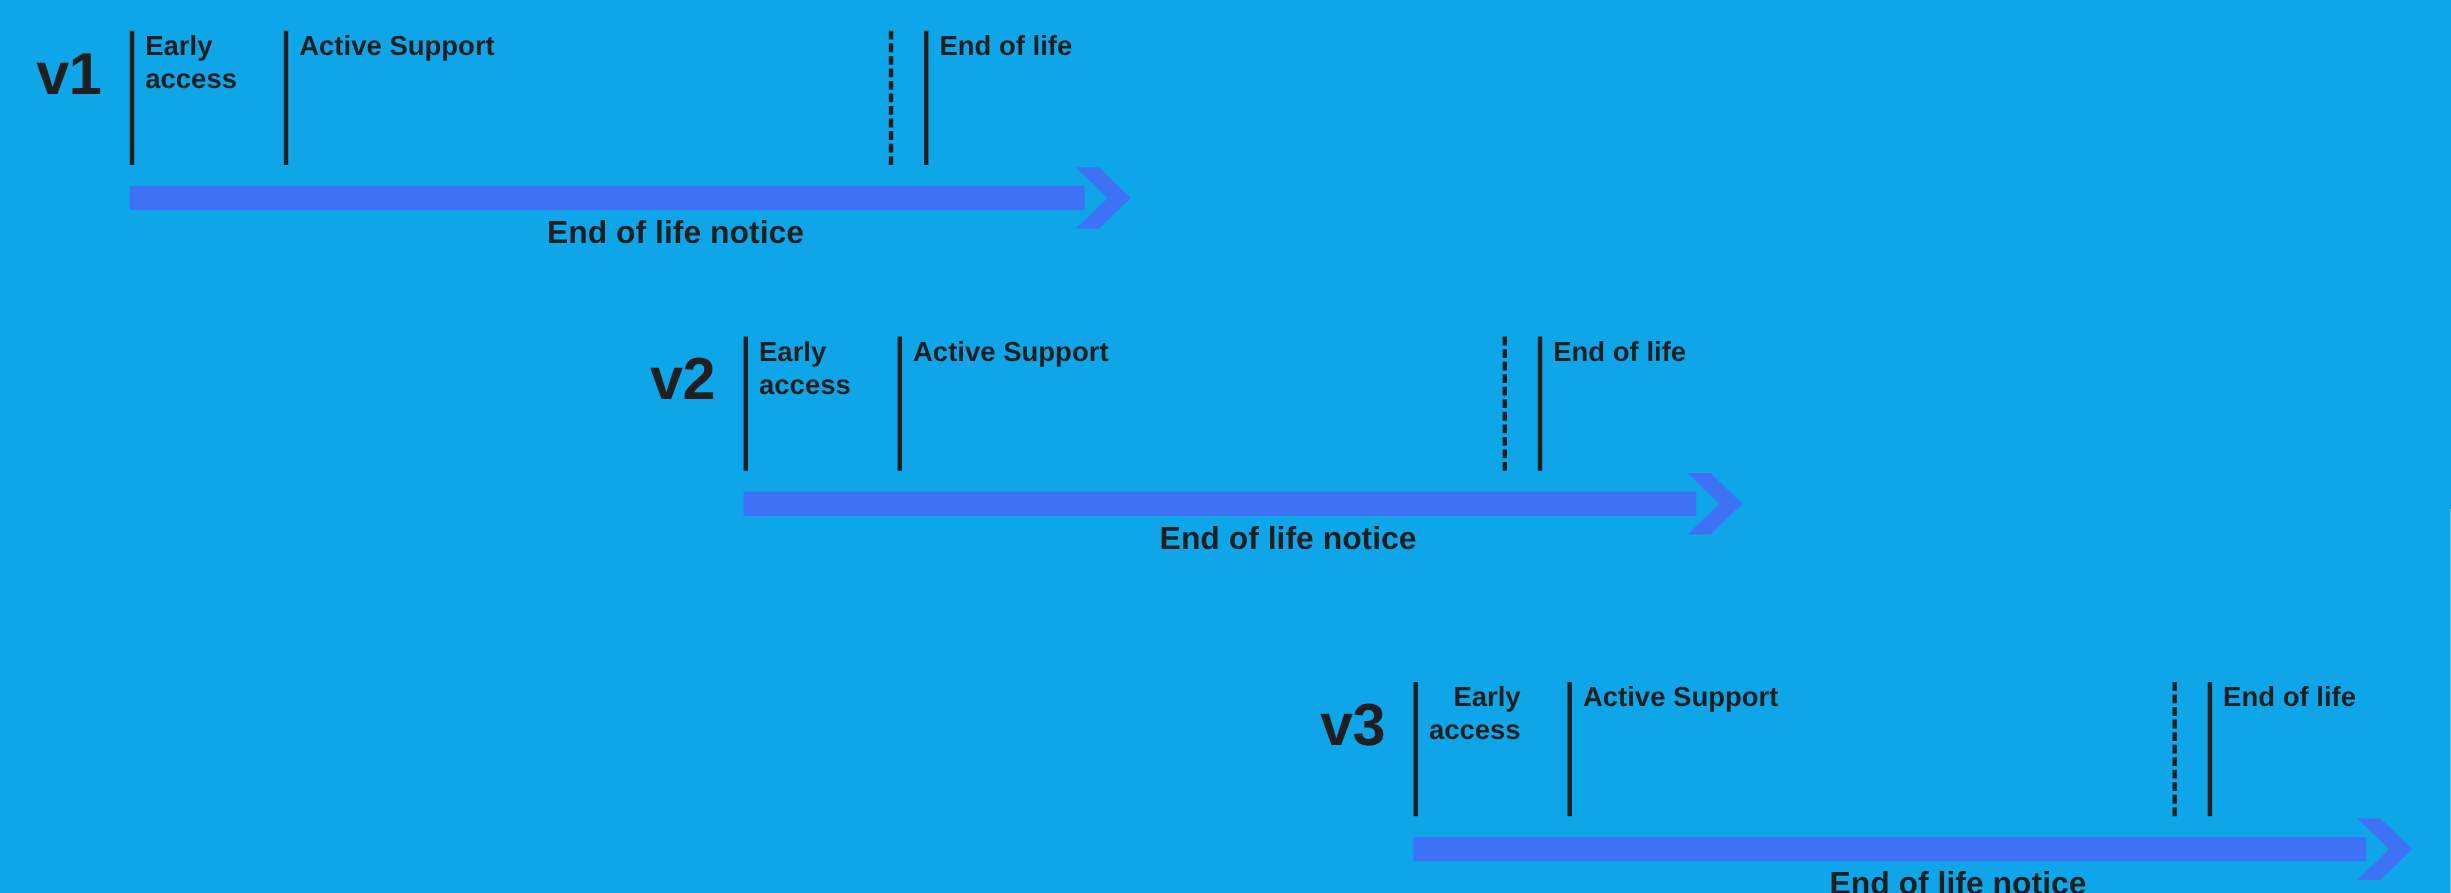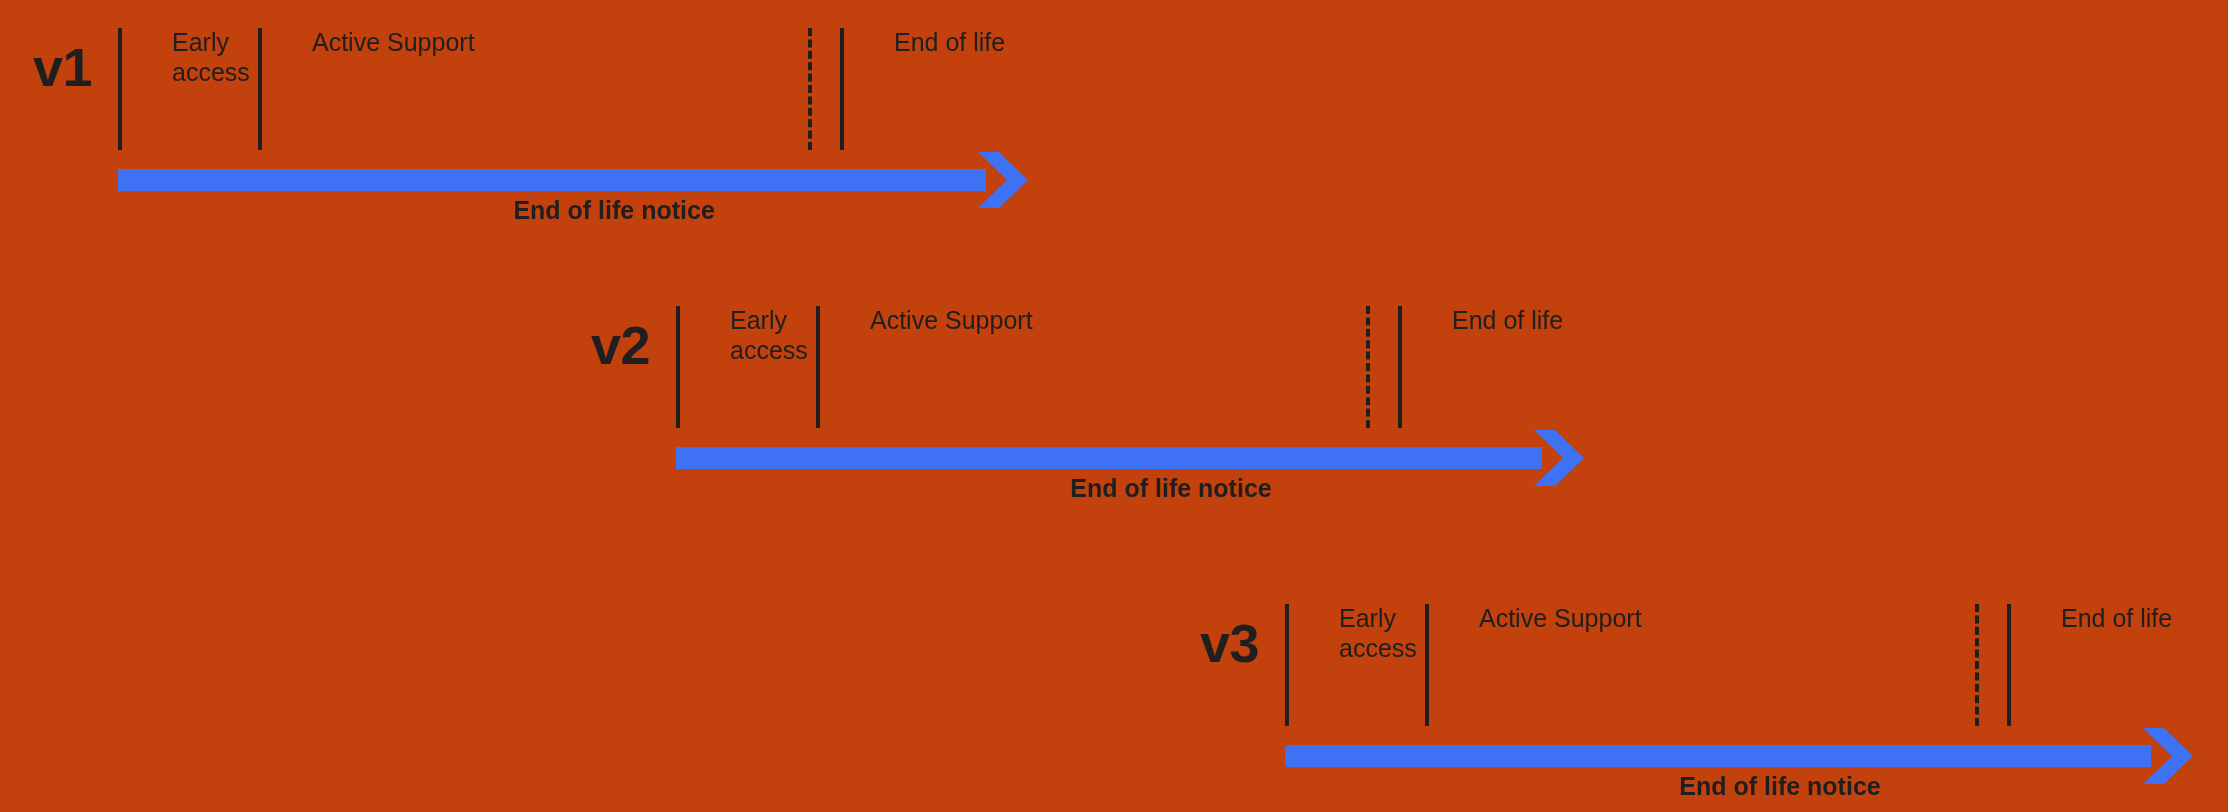--- a/index.html
+++ b/index.html
@@ -13,21 +13,21 @@
     height: 812px;
     font-family: "Liberation Sans", sans-serif;
     color: #1f1f1f;
     overflow: hidden;
     position: relative;
   }
   #canvas {
     position: relative;
     width: 2228px;
     height: 812px;
-    background: #c2410c;
+    background: #0ea5e9;
   }
 
   
   .timeline-row {
     position: absolute;
   }
 
   
   .version-label {
     position: absolute;
@@ -52,43 +52,42 @@
   .divider.dashed {
     width: 0;
     background: none;
     border-left: 4px dashed #1f1f1f;
   }
 
   
   .phase-label {
     position: absolute;
     font-size: 25px;
-    font-weight: 400;
+    font-weight: 700;
     line-height: 1.18;
     color: #1f1f1f;
     white-space: pre-line;
-    margin-left: 40px;
   }
 
   
   .arrow-track {
     position: absolute;
     left: 0;
     top: 100%;
     height: 32px;
   }
   .arrow-track svg {
     display: block;
     overflow: visible;
   }
 
   
   .notice-label {
     position: absolute;
-    font-size: 25px;
+    font-size: 29px;
     font-weight: 700;
     line-height: 1;
     color: #1f1f1f;
     white-space: nowrap;
   }
 </style>
 </head>
 <body>
 
 <div id="canvas">
@@ -121,21 +120,21 @@
       <div class="phase-label" style="left: 154px; top: 0px;">Active Support</div>
       <div class="phase-label" style="left: 736px; top: 0px;">End of life</div>
       <div class="arrow-track">
         <svg width="908" height="60" viewBox="0 0 908 60">
           <rect x="0" y="19" width="866" height="22" fill="#3F71F5"></rect>
           <path d="M 858 2 L 879 2 L 908 30 L 879 58 L 858 58 L 887 30 Z" fill="#3F71F5"></path>
         </svg>
       </div>
       <div class="notice-label" style="left: 495px; top: 170px; transform: translateX(-50%);">End of life notice</div>
     </div>
-    <div class="timeline-row" style="left: 1285px; top: 604px; width: 900px; height: 122px;">
+    <div class="timeline-row" style="left: 1285px; top: 620px; width: 900px; height: 122px; text-align: right;">
       <div class="version-label">v3</div>
       <div class="divider" style="left: 0px; height: 122px;"></div>
       <div class="divider" style="left: 140px; height: 122px;"></div>
       <div class="divider" style="left: 722px; height: 122px;"></div>
       <div class="divider dashed" style="left: 690px; height: 122px;"></div>
       <div class="phase-label" style="left: 14px; top: 0px;">Early
 access</div>
       <div class="phase-label" style="left: 154px; top: 0px;">Active Support</div>
       <div class="phase-label" style="left: 736px; top: 0px;">End of life</div>
       <div class="arrow-track">

